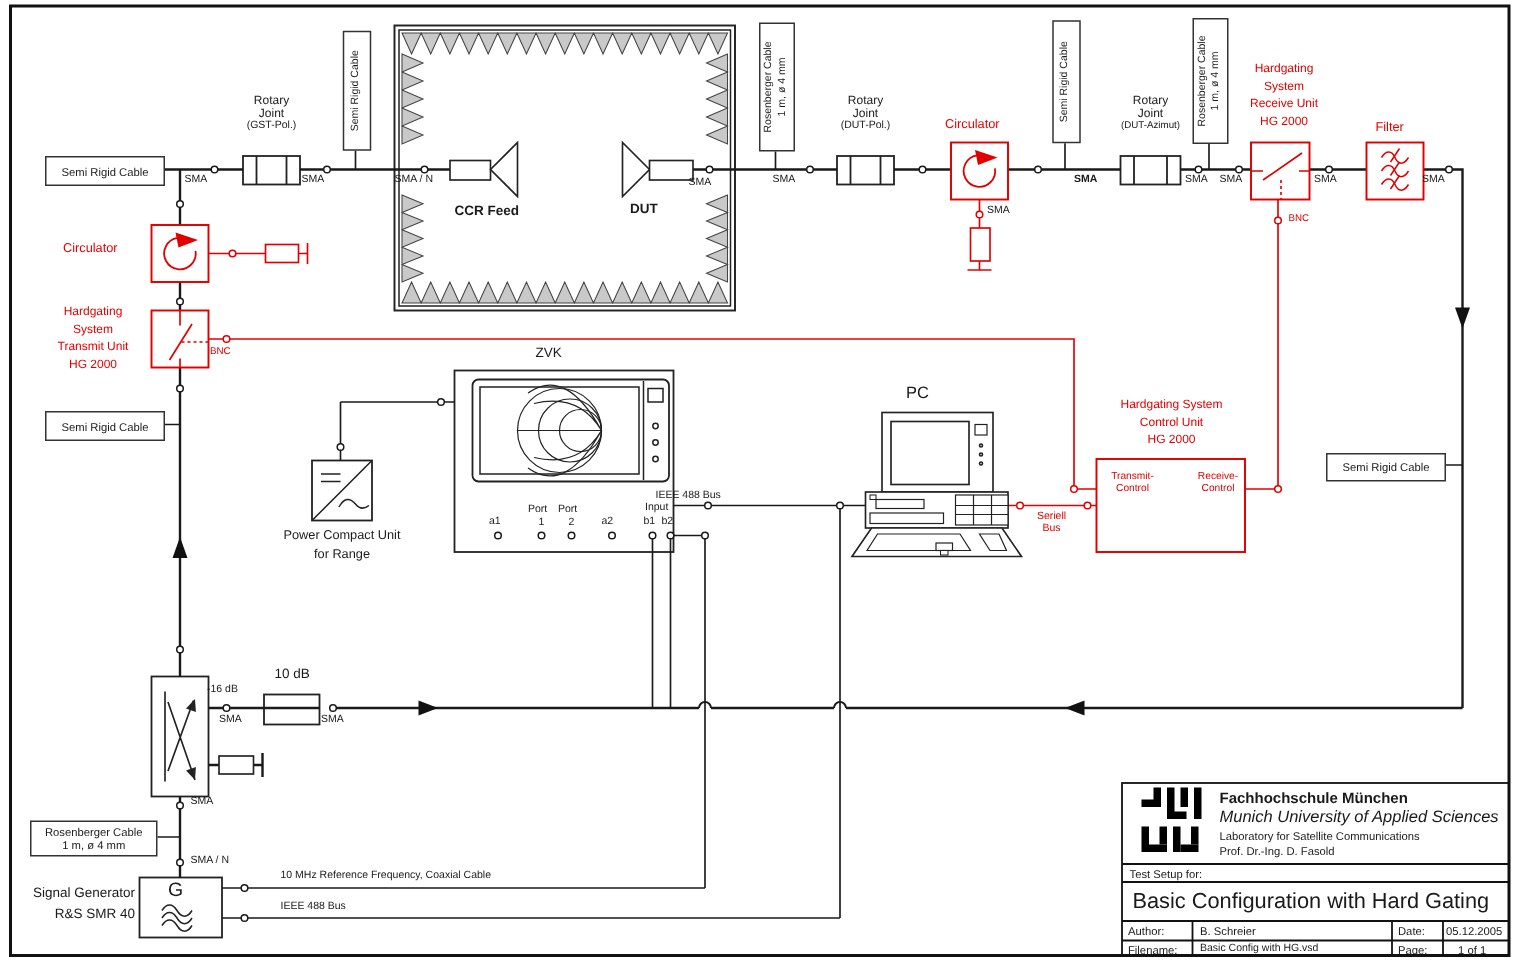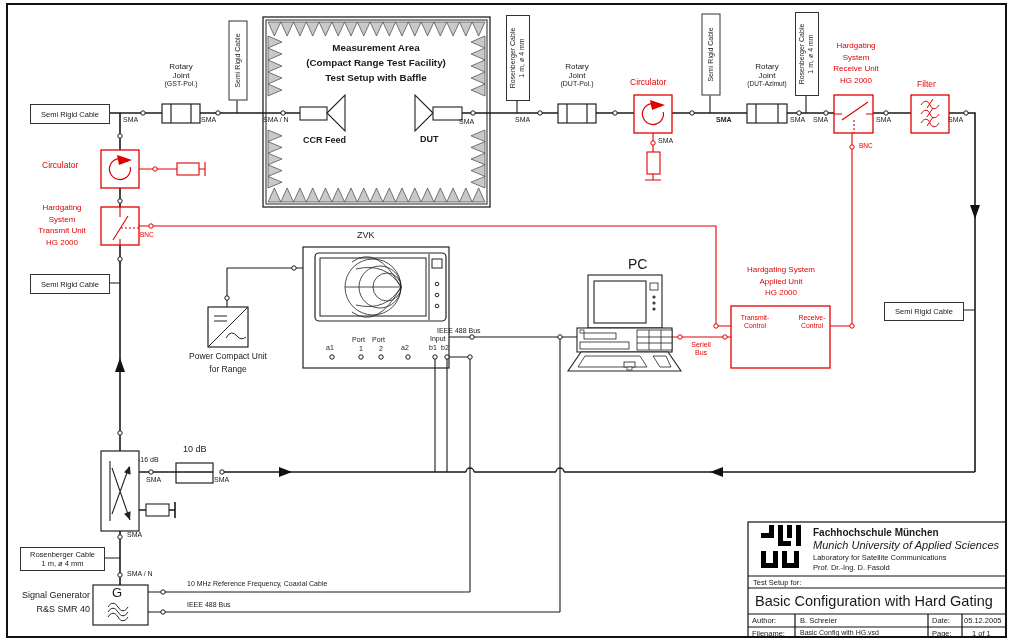--- a/index.html
+++ b/index.html
@@ -295,46 +295,41 @@
   <div>Rotary</div>
   <div>Joint</div>
   <div class="sm">(DUT-Pol.)</div>
 </div>
 <div class="lbl ctr" style="left:741px;top:62px;width:52px">
   <div>Rotary</div>
   <div>Joint</div>
   <div class="xs">(DUT-Azimut)</div>
 </div>
 
-<div class="lbl ctr bold" style="left:268px;top:40px;width:216px;font-size:9.8px;line-height:1.55">
-  <div>Measurement Area</div>
-  <div>(Compact Range Test Facility)</div>
-  <div>Test Setup with Baffle</div>
-</div>
 <div class="lbl bold" style="left:303px;top:135px;font-size:9px">CCR Feed</div>
 <div class="lbl bold" style="left:420px;top:134px;font-size:9px">DUT</div>
 
 <div class="lbl red" style="left:42px;top:161px;font-size:8.5px">Circulator</div>
 <div class="lbl red" style="left:630px;top:78px;font-size:8.5px">Circulator</div>
 <div class="lbl red" style="left:917px;top:80px;font-size:8.5px">Filter</div>
 <div class="lbl ctr red" style="left:26px;top:202px;width:72px;line-height:1.45">
   <div>Hardgating</div>
   <div>System</div>
   <div>Transmit Unit</div>
   <div>HG 2000</div>
 </div>
 <div class="lbl ctr red" style="left:818px;top:40px;width:76px;line-height:1.45">
   <div>Hardgating</div>
   <div>System</div>
   <div>Receive Unit</div>
   <div>HG 2000</div>
 </div>
 <div class="lbl ctr red" style="left:723px;top:264px;width:116px;line-height:1.45">
   <div>Hardgating System</div>
-  <div>Applied Unit</div>
+  <div>Control Unit</div>
   <div>HG 2000</div>
 </div>
 <div class="lbl ctr red" style="left:733px;top:314px;width:44px;font-size:6.8px">
   <div>Transmit-</div>
   <div>Control</div>
 </div>
 <div class="lbl ctr red" style="left:790px;top:314px;width:44px;font-size:6.8px">
   <div>Receive-</div>
   <div>Control</div>
 </div>
@@ -370,21 +365,21 @@
 <div class="lbl sm" style="left:401px;top:344px">a2</div>
 <div class="lbl sm" style="left:430px;top:335px">Input</div>
 <div class="lbl sm" style="left:429px;top:344px">b1</div>
 <div class="lbl sm" style="left:441px;top:344px">b2</div>
 <div class="lbl sm" style="left:437px;top:327px">IEEE 488 Bus</div>
 
 <div class="lbl ctr" style="left:180px;top:350px;width:96px;font-size:8.5px;line-height:1.5">
   <div>Power Compact Unit</div>
   <div>for Range</div>
 </div>
-<div class="lbl" style="left:628px;top:256px;font-size:14px">PC</div>
+<div class="lbl" style="left:604px;top:256px;font-size:11px">PC</div>
 
 <div class="lbl sm" style="left:138px;top:456px">-16 dB</div>
 <div class="lbl" style="left:183px;top:444px;font-size:9px">10 dB</div>
 <div class="lbl rt" style="left:2px;top:589px;width:88px;font-size:9px;line-height:1.5">
   <div>Signal Generator</div>
   <div>R&amp;S SMR 40</div>
 </div>
 <div class="lbl" style="left:112px;top:586px;font-size:13px">G</div>
 <div class="lbl sm" style="left:187px;top:580px">10 MHz Reference Frequency, Coaxial Cable</div>
 <div class="lbl sm" style="left:187px;top:601px">IEEE 488 Bus</div>

